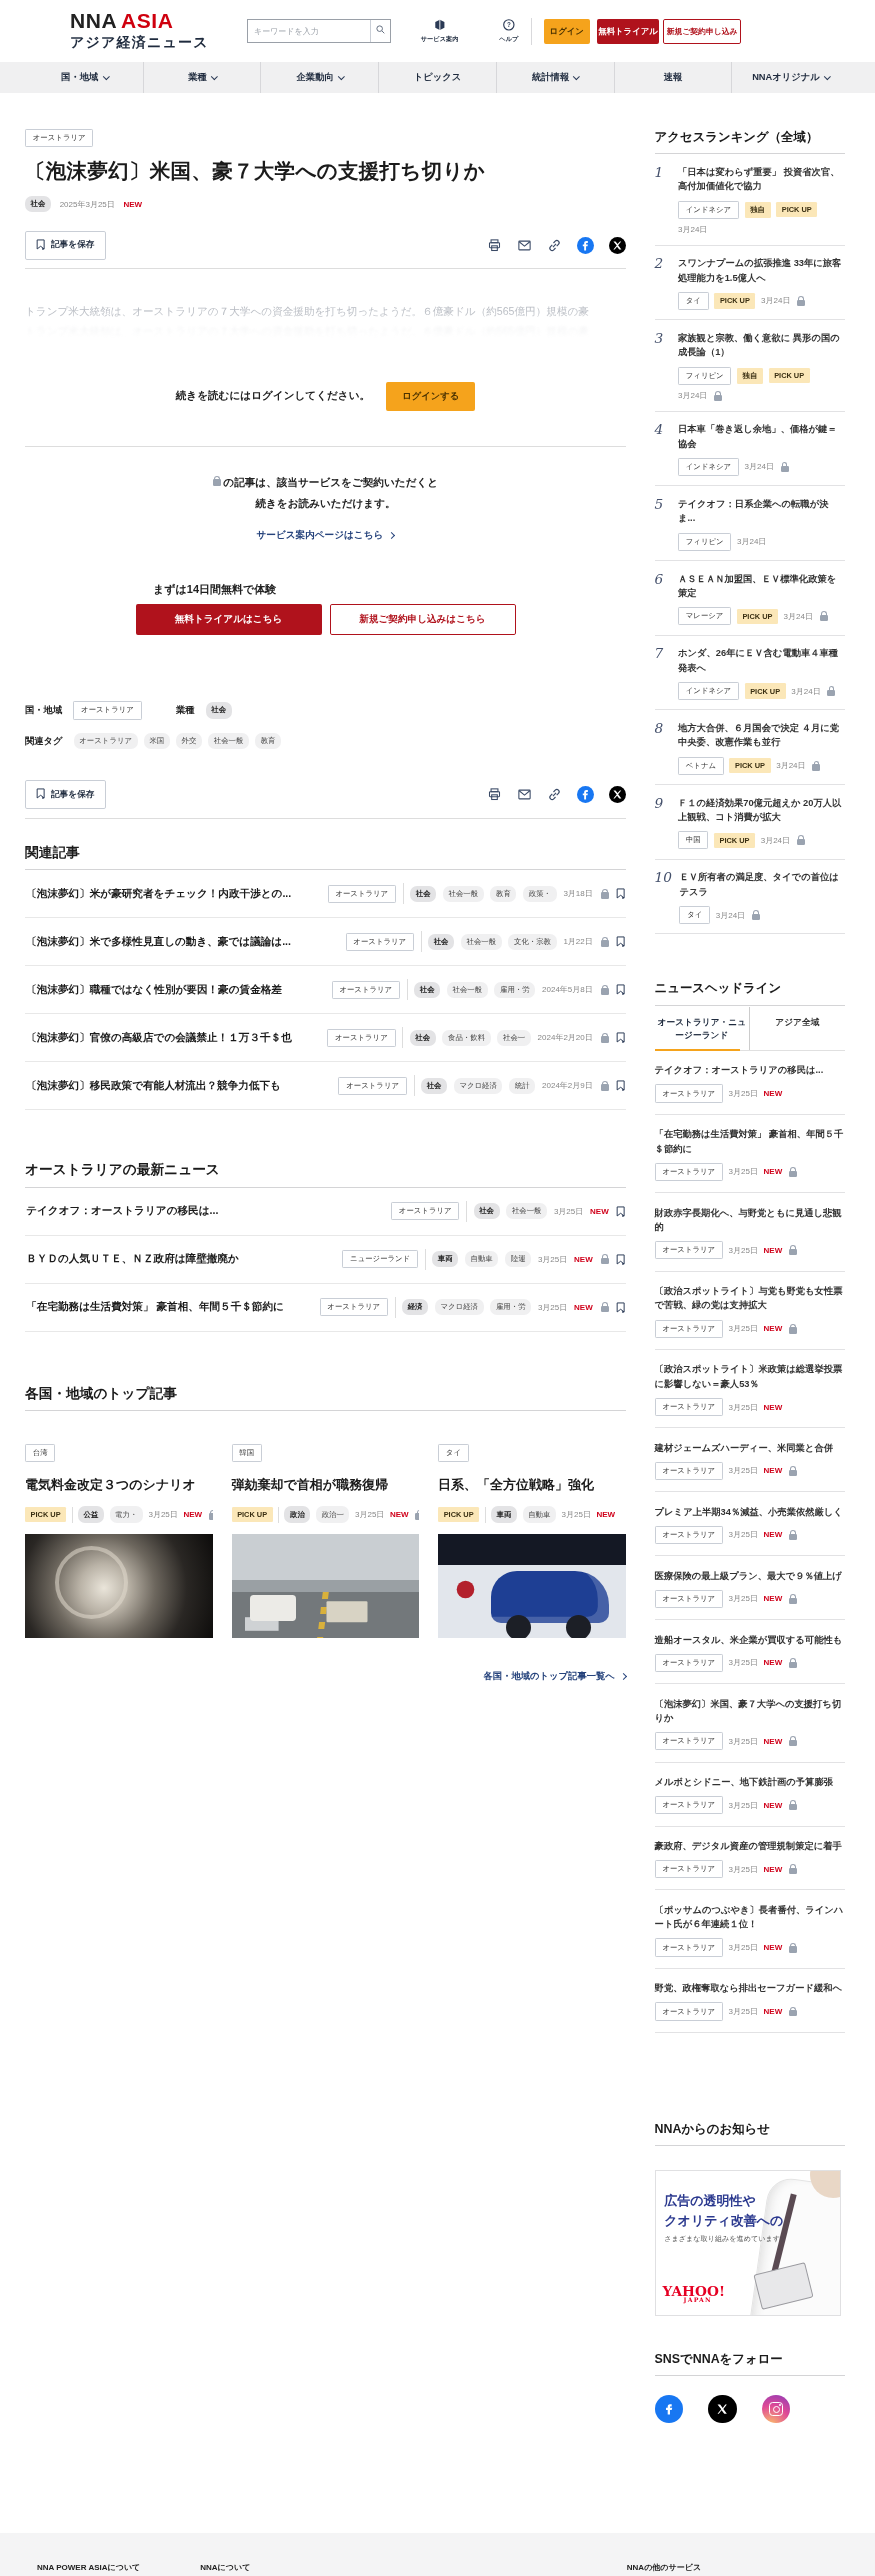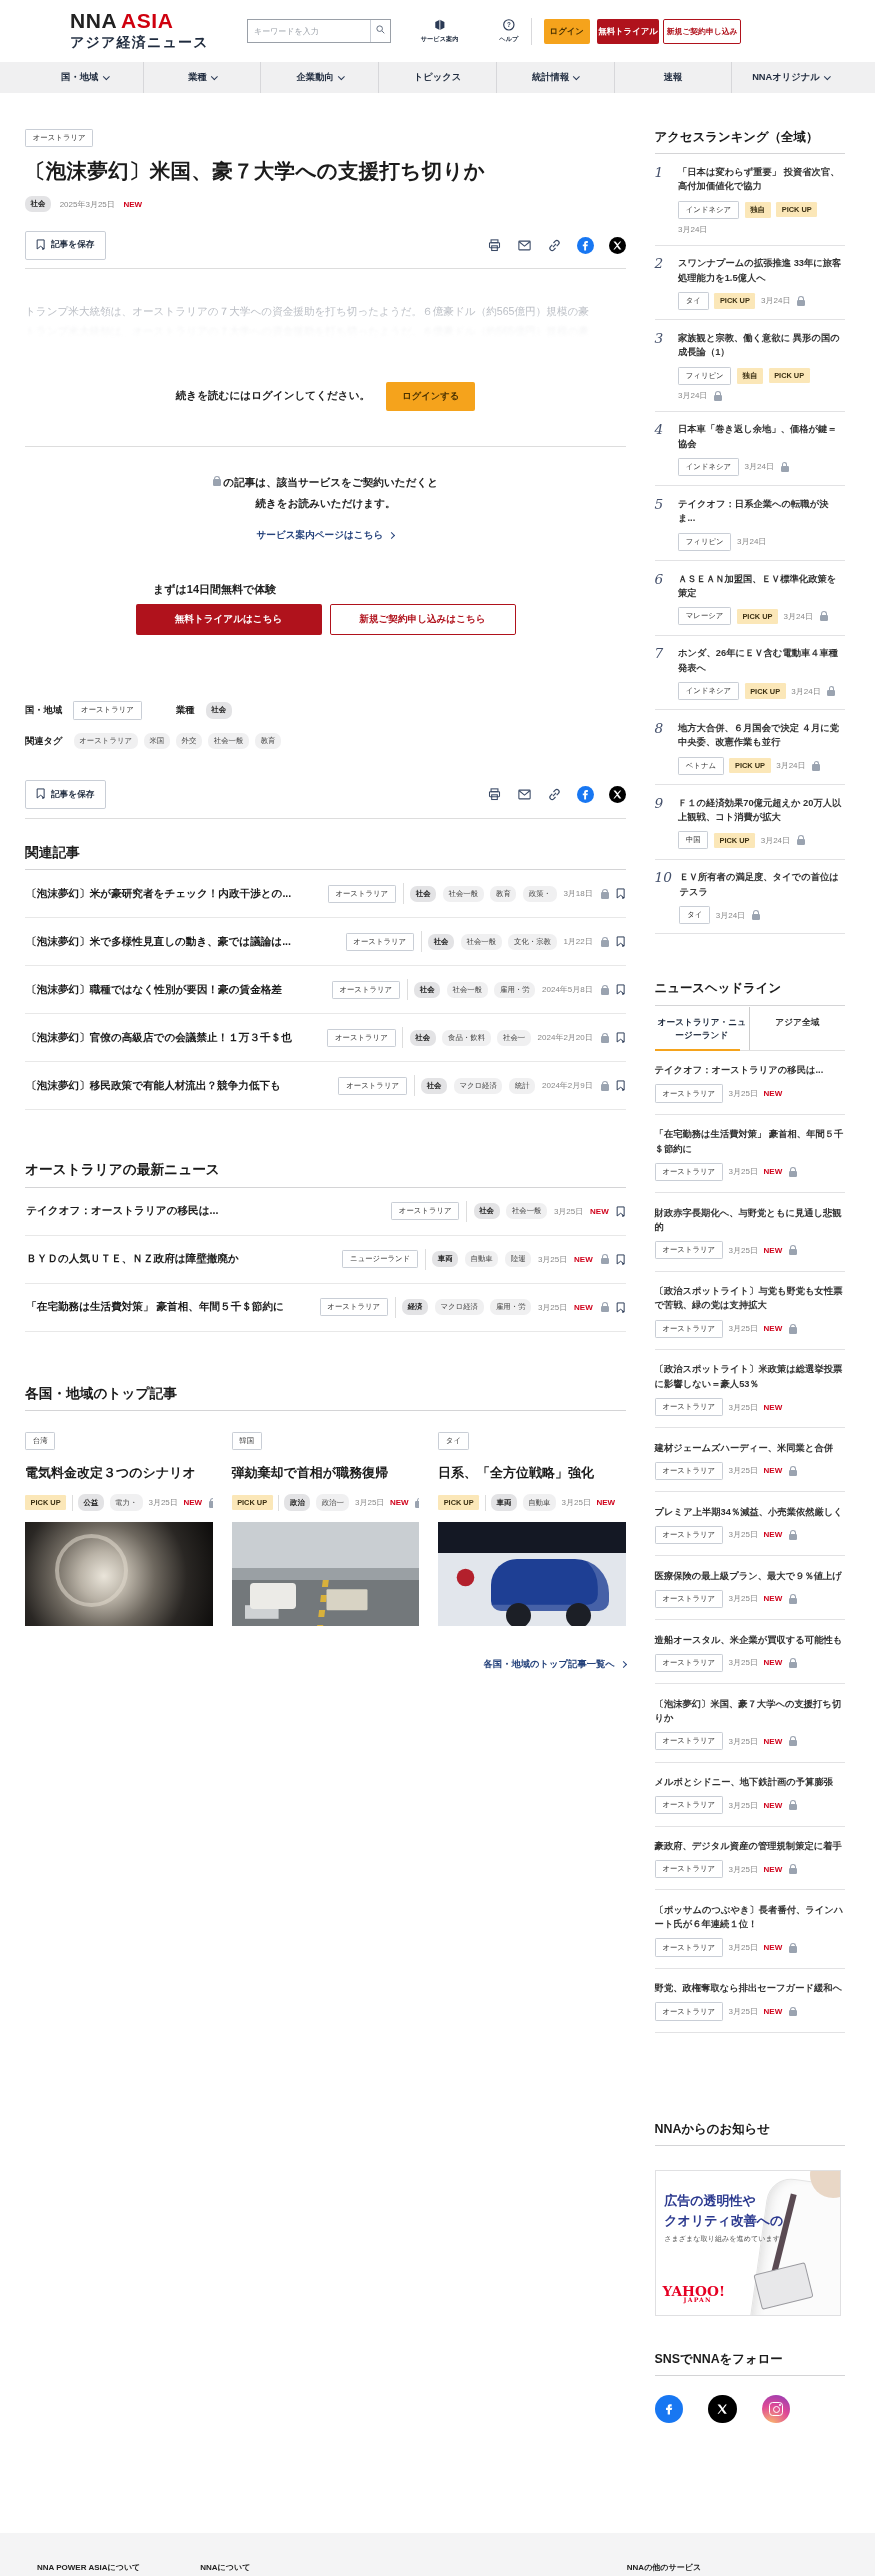--- a/index.html
+++ b/index.html
@@ -94,21 +94,21 @@
   .sec-h { font-size:13.7px; font-weight:bold; color:#1b1b1b; padding-bottom:7.4px; border-bottom:1.2px solid #d4d4d6; }
   .sec-related { margin-top:25px; } .sec-latest { margin-top:51px; } .sec-top { margin-top:53px; }
   .news-row { display:flex; align-items:center; gap:6.8px; padding:13px 1.2px; border-bottom:0.6px solid #e8e8e8; cursor:pointer; }
   .news-title { font-weight:bold; font-size:10.6px; color:#1b1b1b; flex:1; min-width:0; overflow:hidden;
                 text-overflow:ellipsis; white-space:nowrap; padding-right:3.7px; }
   .bm svg { display:block; }
   .more-link { display:flex; justify-content:flex-end; align-items:center; gap:6.2px; margin-top:32px;
                color:#26437c; font-size:9.3px; font-weight:bold; cursor:pointer; }
 
   
-  .cards { display:flex; gap:18.6px; margin-top:21px; }
+  .cards { display:flex; gap:18.6px; margin-top:33px; }
   .card { flex:1; min-width:0; cursor:pointer; }
   .card-title { font-size:13px; font-weight:bold; color:#1b1b1b; margin-top:13.7px; line-height:1.4; }
   .card-meta { display:flex; align-items:center; gap:5.6px; margin-top:12.4px; overflow:hidden; }
   .card-img { position:relative; height:104px; margin-top:11.2px; overflow:hidden; background:#ccc; }
   .img-taiwan { background:radial-gradient(circle at 42% 52%, #eae5da 0%, #b9b2a6 20%, #6d675e 42%, #2a2724 68%, #0c0b0a 100%); }
   .img-taiwan::before { content:""; position:absolute; left:16%; top:12%; width:65px; height:65px; border-radius:50%;
                         border:4.3px solid rgba(225,218,205,.55); }
   .img-korea { background:linear-gradient(#c9ced2 0 44%, #9aa0a4 44% 56%, #73787b 56% 100%); }
   .img-korea::before { content:""; position:absolute; left:47%; top:56%; width:5.6px; height:44%;
                        background:repeating-linear-gradient(#d9b13b 0 7.4px, transparent 7.4px 15px); transform:skewX(-7deg); }

